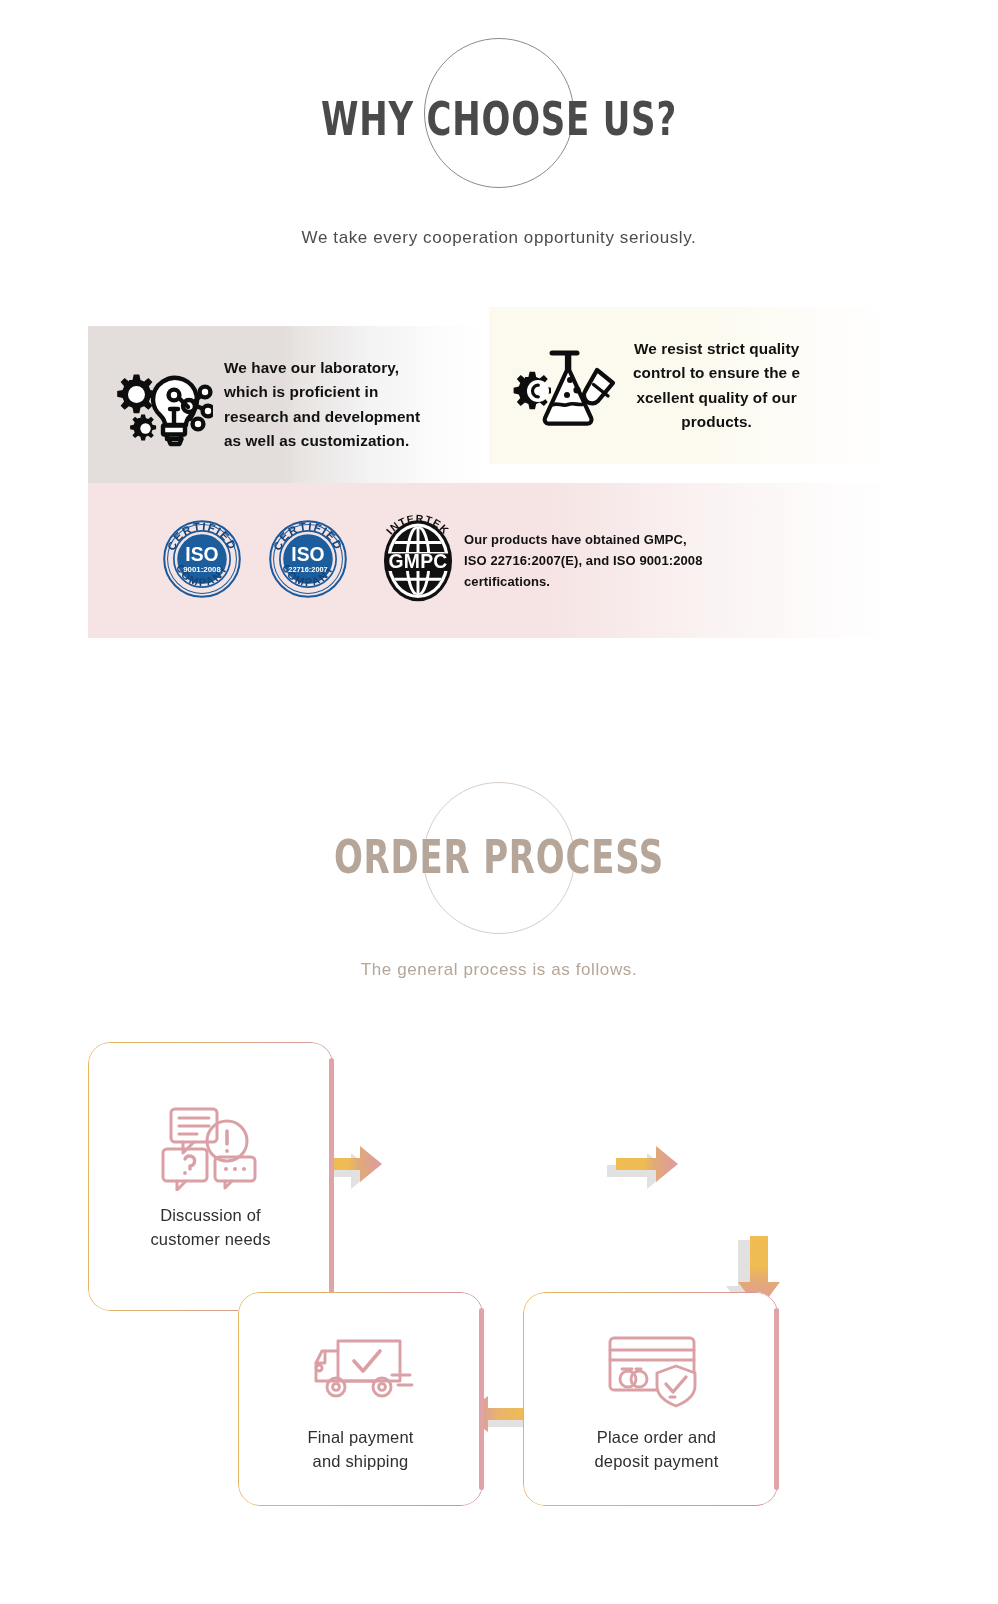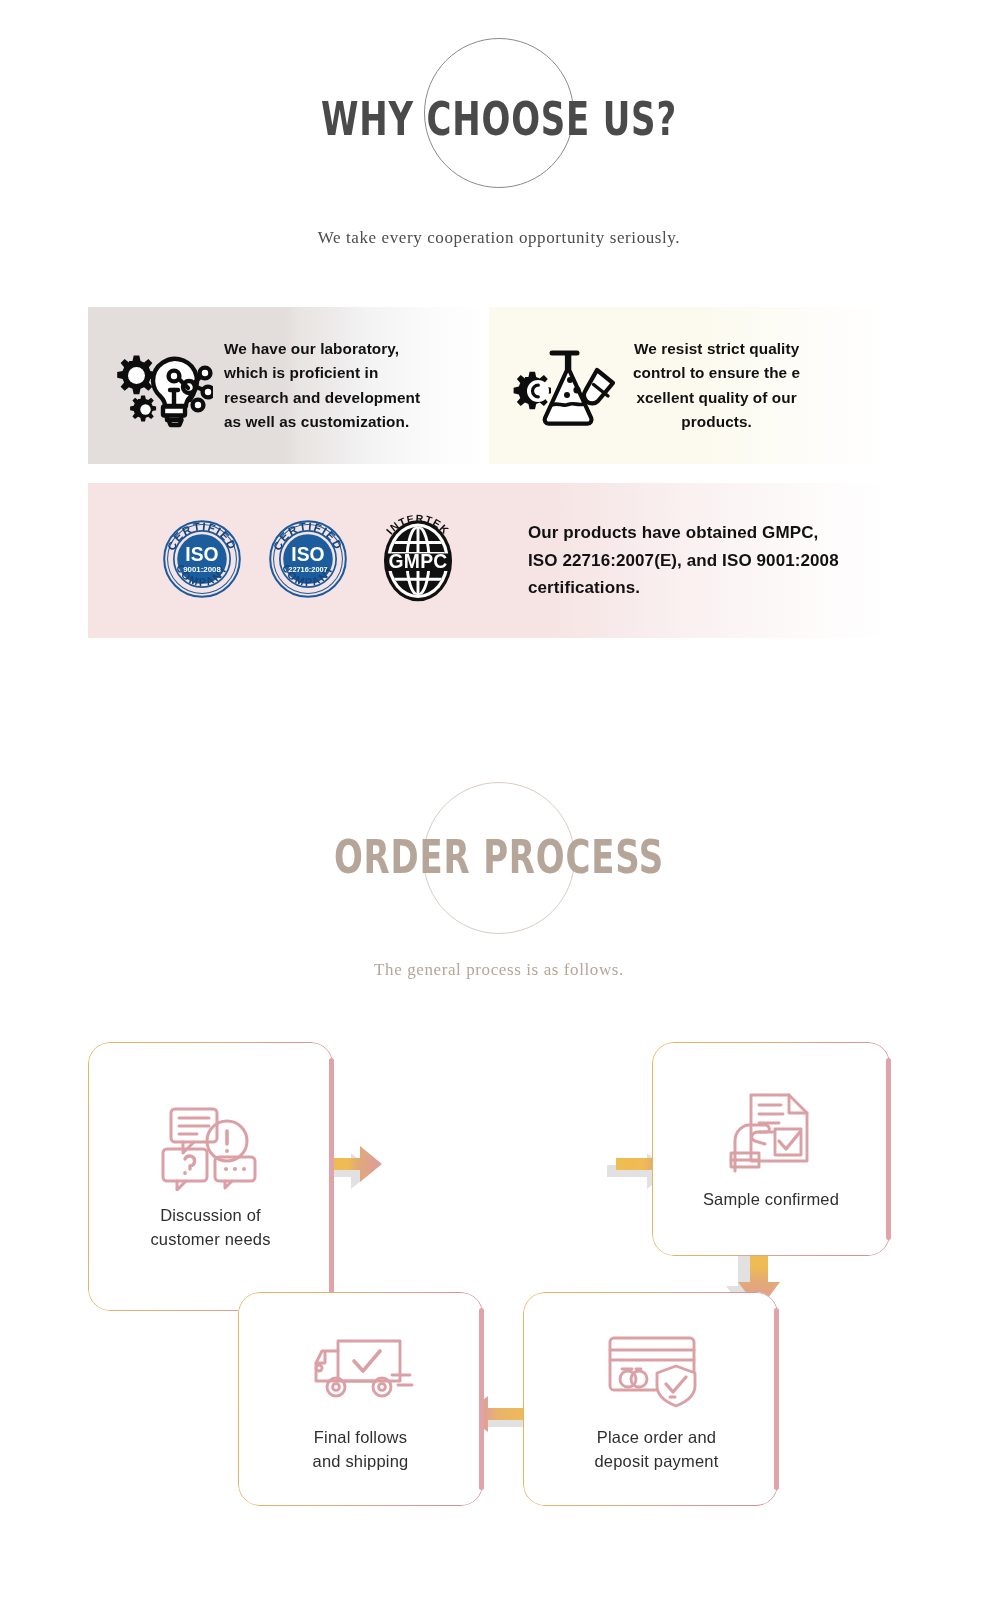--- a/index.html
+++ b/index.html
@@ -21,21 +21,21 @@
   .hero-title {
     position: relative;
     font-family: "Liberation Sans Narrow", "DejaVu Sans Condensed", "Liberation Sans", sans-serif;
     font-weight: 700;
     letter-spacing: 1px;
     white-space: nowrap;
     transform: scaleX(0.82);
   }
   .hero-sub {
     position: absolute; left: 0; width: 998px; text-align: center;
-    font-size: 17px; letter-spacing: 0.6px; font-family: Liberation Serif, serif;
+    font-size: 17px; letter-spacing: 0.6px;
   }
 
   
   #why-ring { top: 38px; width: 150px; height: 150px; border: 1.6px solid #8a8a8a; }
   #why-title {
     position: absolute; top: 92px; left: 0; width: 998px;
     font-size: 46px; color: #4a4a4a;
   }
   #why-sub { top: 228px; color: #4c4c4c; }
 
@@ -50,20 +50,21 @@
   
   .feature-row { position: absolute; left: 88px; top: 307px; width: 802px; height: 157px; display: flex; }
   .feature-card {
     position: relative; width: 401px; height: 157px;
     display: flex; align-items: center;
   }
   #card-lab {
     background: linear-gradient(to right,
       #e3dddb 0%, #e3dddb 49%, #e8e4e2 52%, #ebe8e6 58%,
       #efeded 64%, #f4f3f3 70%, #f8f7f7 78%, #fbfbfb 86%, #ffffff 100%);
+    margin-top: 19px;
   }
   #card-qc {
     background: linear-gradient(to right,
       #fcfaef 0%, #fcfaef 55%, #fcfbf2 62%, #fdfcf5 70%,
       #fdfcf8 78%, #fefdfb 86%, #ffffff 100%);
     text-align: center;
   }
   .feature-icon { width: 130px; display: flex; justify-content: center; align-items: center; flex: none; }
   .feature-text {
     font-size: 15.3px; font-weight: 700; color: #111; line-height: 1.58;
@@ -75,22 +76,22 @@
   
   #cert-banner {
     position: absolute; left: 88px; top: 483px; width: 802px; height: 155px;
     display: flex; align-items: center;
     background: linear-gradient(to right,
       #f6e4e4 0%, #f6e4e4 58%, #f7e8e8 63%, #f8ebeb 68%,
       #faf0f0 74%, #fbf4f4 80%, #fdf9f9 88%, #ffffff 100%);
   }
   .cert-logos { display: flex; align-items: center; gap: 22px; margin-left: 72px; }
   #cert-text {
-    font-size: 17px; font-weight: 700; color: #111; line-height: 1.62;
-    letter-spacing: 0.1px; white-space: pre-line; margin-left: 64px;
+    font-size: 13px; font-weight: 700; color: #111; line-height: 1.62;
+    letter-spacing: 0.1px; white-space: pre-line; 
   }
 
   
   #process-flow { position: absolute; left: 0; top: 1030px; width: 998px; height: 520px; }
 
   .pcard {
     position: absolute; background: #fff; border-radius: 22px;
     display: flex; flex-direction: column; align-items: center; justify-content: center;
   }
   .pcard-border {
@@ -365,60 +366,41 @@
             <circle cx="76" cy="64" r="2" fill="#dba0a6" stroke="none"></circle>
             <circle cx="85" cy="64" r="2" fill="#dba0a6" stroke="none"></circle>
           </svg>
         </div>
         <div class="pcard-label">Discussion of
 customer needs</div>
       </div>
     </div>
 
 
-    <div class="pcard" style="left:652px; top:12px; width:238px; height:214px;">
-      <div class="pcard-border"></div>
-      <div class="pcard-right-thick"></div>
-      <div class="pcard-inner">
-        <div class="pcard-icon">
-          <svg width="92" height="86" viewBox="0 0 92 86" fill="none" stroke="#dba0a6" stroke-width="2.9" stroke-linecap="round" stroke-linejoin="round">
-            <path d="M26 6 L64 6 L82 24 L82 72 L26 72 Z"></path>
-            <path d="M64 6 L64 24 L82 24"></path>
-            <path d="M34 16 l22 0 M34 25 l24 0 M34 34 l20 0 M34 43 l14 0"></path>
-            <rect x="50" y="40" width="26" height="26"></rect>
-            <path d="M54 52 l7 8 14 -17" stroke-width="3.4"></path>
-            <path d="M10 82 L10 52 c0 -10 8 -16 14 -16 l16 0 c5 0 6 7 1 7 l-8 0 c-6 0 -9 7 -3 9 l10 3" stroke-width="3"></path>
-            <rect x="6" y="64" width="28" height="14"></rect>
-            <path d="M6 71 l28 0"></path>
-          </svg>
-        </div>
-        <div class="pcard-label">Sample confirmed</div>
-      </div>
-    </div>
 
     <div class="pcard" style="left:238px; top:262px; width:245px; height:214px;">
       <div class="pcard-border"></div>
       <div class="pcard-right-thick"></div>
       <div class="pcard-inner">
         <div class="pcard-icon">
           <svg width="110" height="78" viewBox="0 0 110 78" fill="none" stroke="#dba0a6" stroke-width="2.9" stroke-linecap="round" stroke-linejoin="round">
             <rect x="32" y="10" width="62" height="40"></rect>
             <path d="M48 30 l9 10 17 -20" stroke-width="3.6"></path>
             <path d="M32 20 L16 20 L10 32 L10 50 L32 50"></path>
             <path d="M10 32 l9 0 l0 -11"></path>
             <path d="M13 40 a3 3 0 1 1 0.1 0"></path>
             <circle cx="30" cy="56" r="9"></circle>
             <circle cx="30" cy="56" r="3.4"></circle>
             <circle cx="76" cy="56" r="9"></circle>
             <circle cx="76" cy="56" r="3.4"></circle>
             <path d="M39 50 l28 0"></path>
             <path d="M86 44 l18 0 M92 54 l14 0"></path>
           </svg>
         </div>
-        <div class="pcard-label">Final follows
+        <div class="pcard-label">Final payment
 and shipping</div>
       </div>
     </div>
 
     <div class="pcard" style="left:523px; top:262px; width:255px; height:214px;padding-left:12px;">
       <div class="pcard-border"></div>
       <div class="pcard-right-thick"></div>
       <div class="pcard-inner">
         <div class="pcard-icon">
           <svg width="104" height="80" viewBox="0 0 104 80" fill="none" stroke="#dba0a6" stroke-width="2.9" stroke-linecap="round" stroke-linejoin="round">

